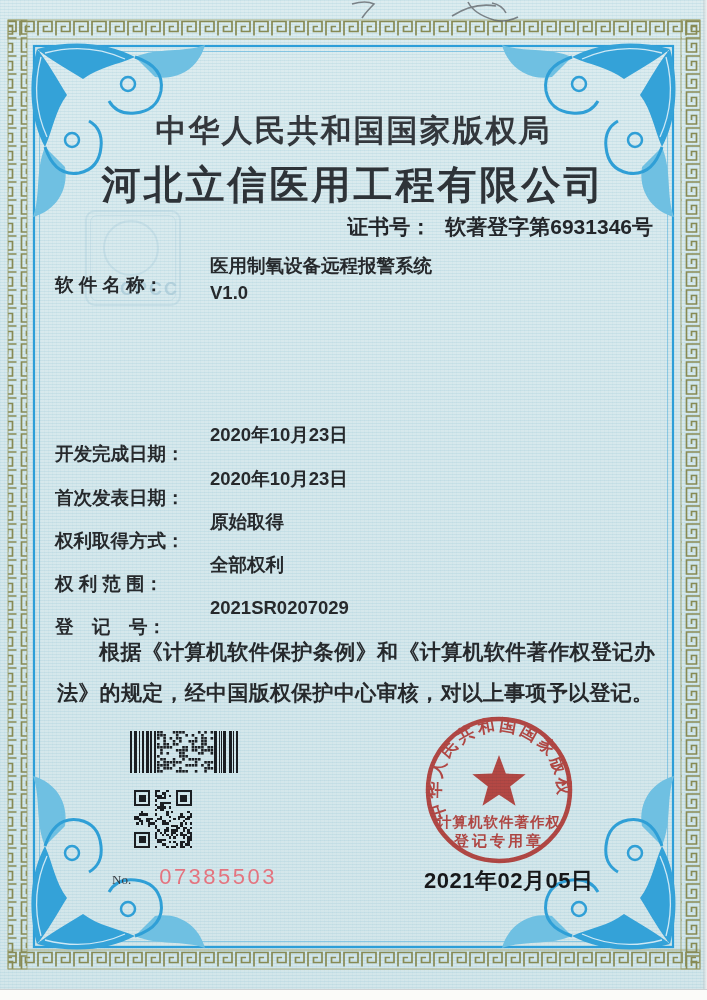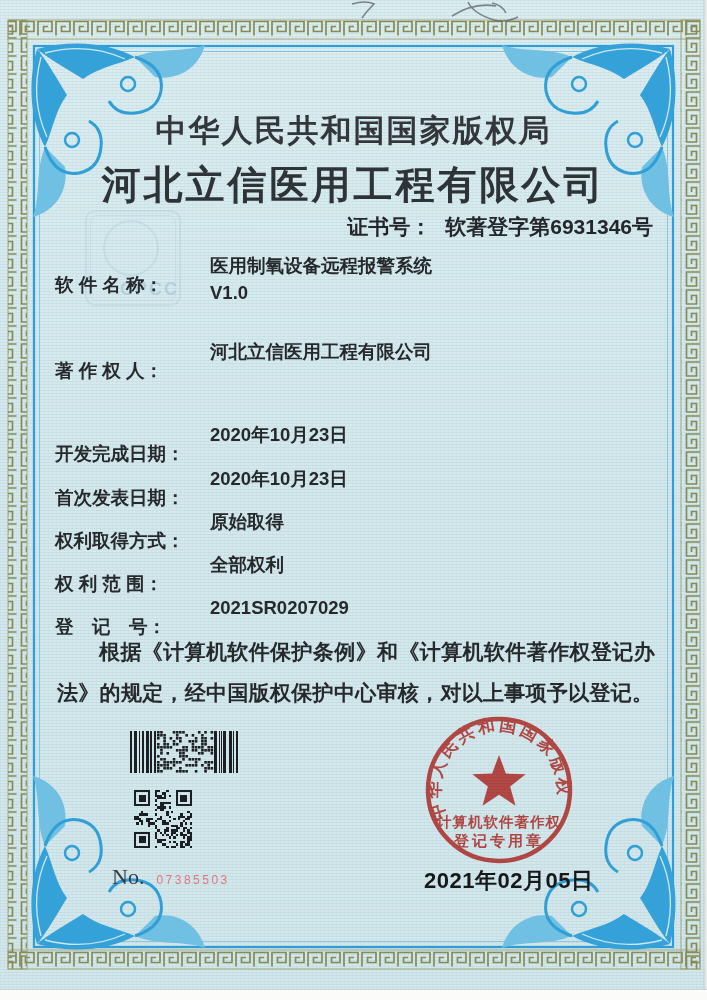--- a/index.html
+++ b/index.html
@@ -34,22 +34,22 @@
   .row .val{display:inline-block;font-weight:600;margin-left:3px;vertical-align:top;line-height:27px;}
   
   .declaration{
     top:631px;left:57px;width:598px;
     font-family:Liberation Sans, sans-serif;font-weight:600;
     font-size:21px;line-height:41px;letter-spacing:.3px;color:#26292c;
     text-indent:2em;text-align:justify;
   }
   
   .serial{top:864px;left:112px;}
-  .serial .no{font-family:"Liberation Serif",serif;font-size:22px;color:#373c42;}
-  .serial .num{font-size:12px;color:#e4747f;letter-spacing:2.5px;margin-left:12px;font-weight:500;}
+  .serial .no{font-family:"Liberation Serif",serif;font-size:13px;color:#373c42;}
+  .serial .num{font-size:22px;color:#e4747f;letter-spacing:2.5px;margin-left:28px;font-weight:500;}
   .issue-date{top:866px;left:424px;font-size:22px;font-weight:700;color:#17181a;letter-spacing:.5px;}
   
   .watermark{
     top:210px;left:85px;width:92px;height:92px;border-radius:10px;
     border:2px solid rgba(145,188,208,.55);opacity:.45;
   }
   .watermark .inner{position:absolute;inset:3px;border-radius:7px;border:1px solid rgba(145,188,208,.5);}
   .watermark .circ{position:absolute;top:8px;left:16px;width:52px;height:52px;border-radius:50%;
     border:2px solid rgba(145,188,208,.55);}
   .watermark .cpcc{position:absolute;bottom:4px;width:100%;text-align:right;
@@ -113,23 +113,20 @@
   </div>
 
   <div class="abs authority">中华人民共和国国家版权局</div>
   <div class="abs cert-title">河北立信医用工程有限公司</div>
   <div class="abs cert-no">
     <span>证书号：</span><span class="val">软著登字第6931346号</span>
   </div>
 
   <div class="abs row" style="top:252px">
     <span class="lbl">软 件 名 称：</span><span class="val"><span style="display:block">医用制氧设备远程报警系统</span><span style="display:block">V1.0</span></span>
-  </div>
-  <div class="abs row" style="top:338px">
-    <span class="lbl">著 作 权 人：</span><span class="val">河北立信医用工程有限公司</span>
   </div>
   <div class="abs row" style="top:421px">
     <span class="lbl">开发完成日期：</span><span class="val">2020年10月23日</span>
   </div>
   <div class="abs row" style="top:465px">
     <span class="lbl">首次发表日期：</span><span class="val">2020年10月23日</span>
   </div>
   <div class="abs row" style="top:508px">
     <span class="lbl">权利取得方式：</span><span class="val">原始取得</span>
   </div>

